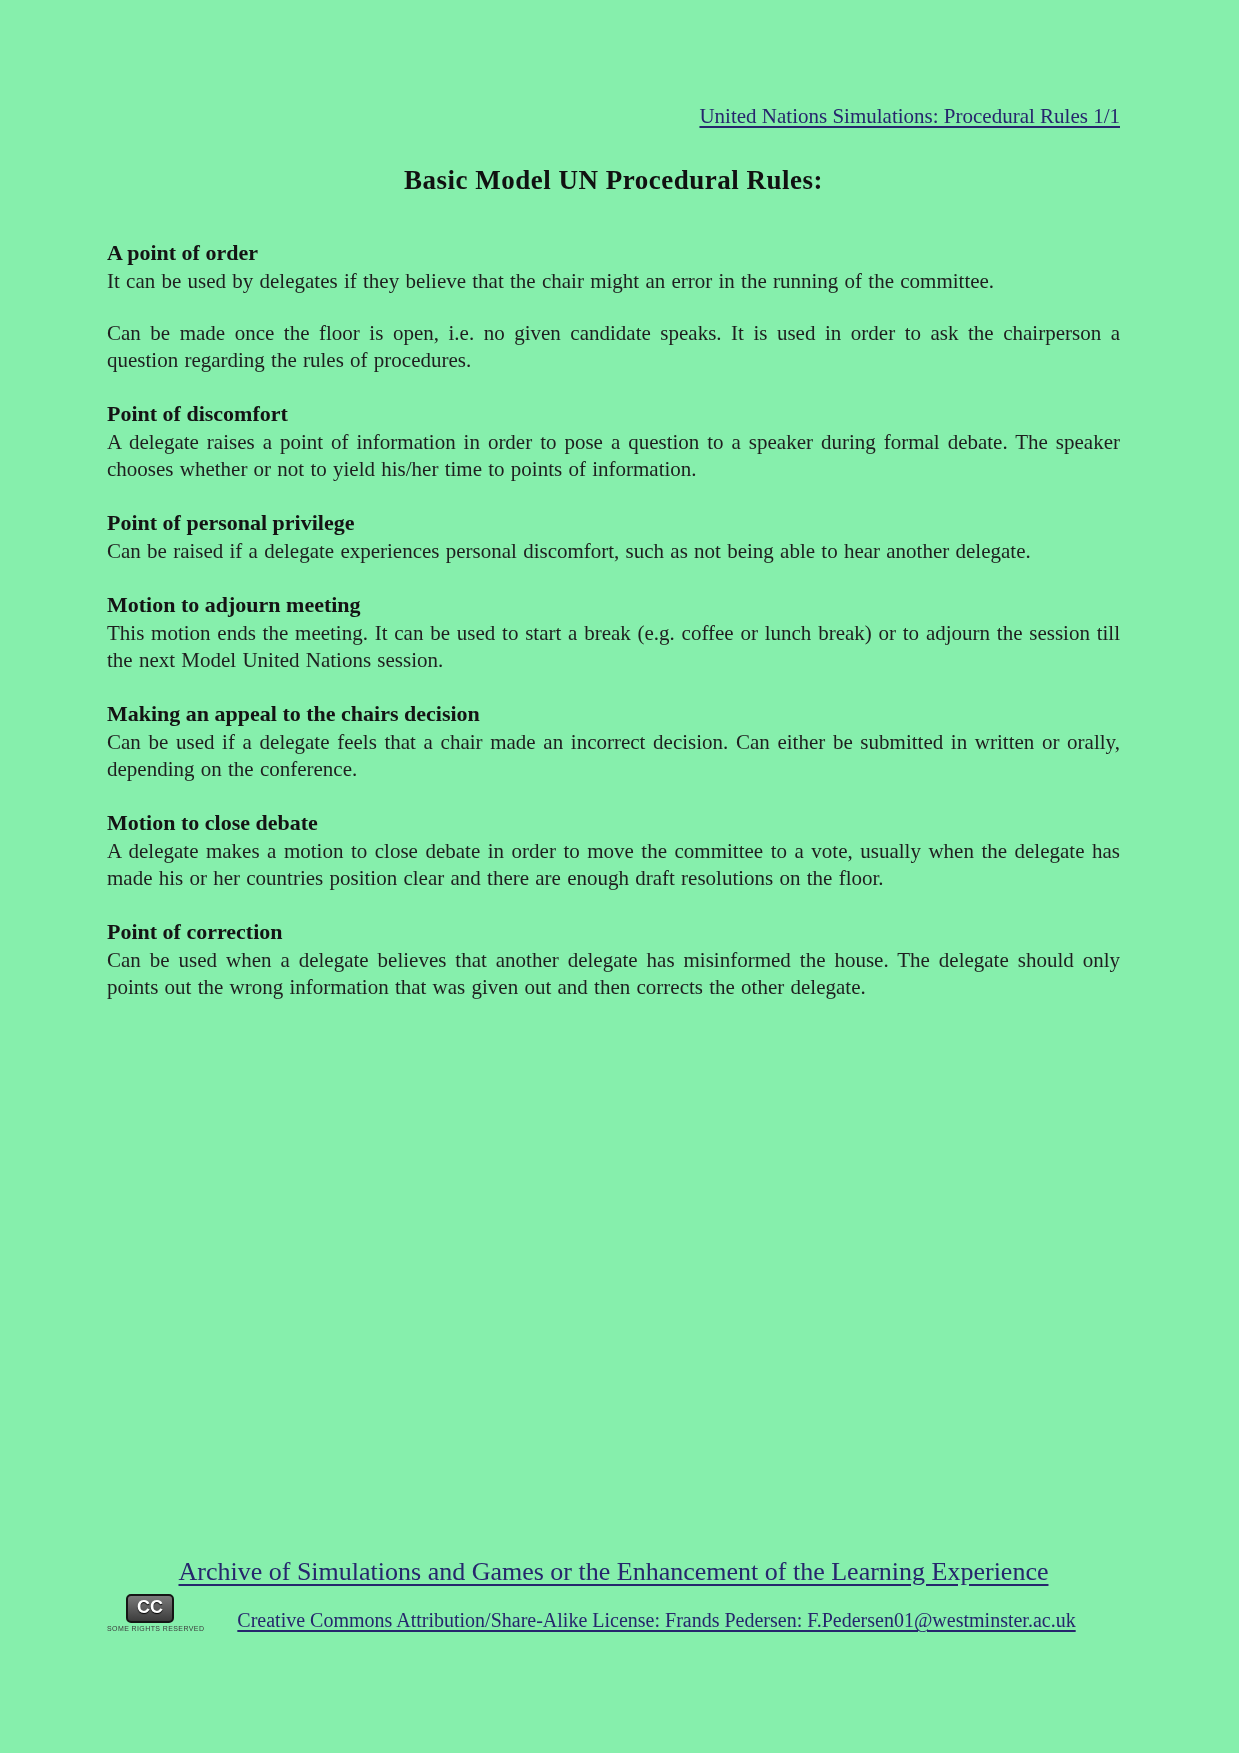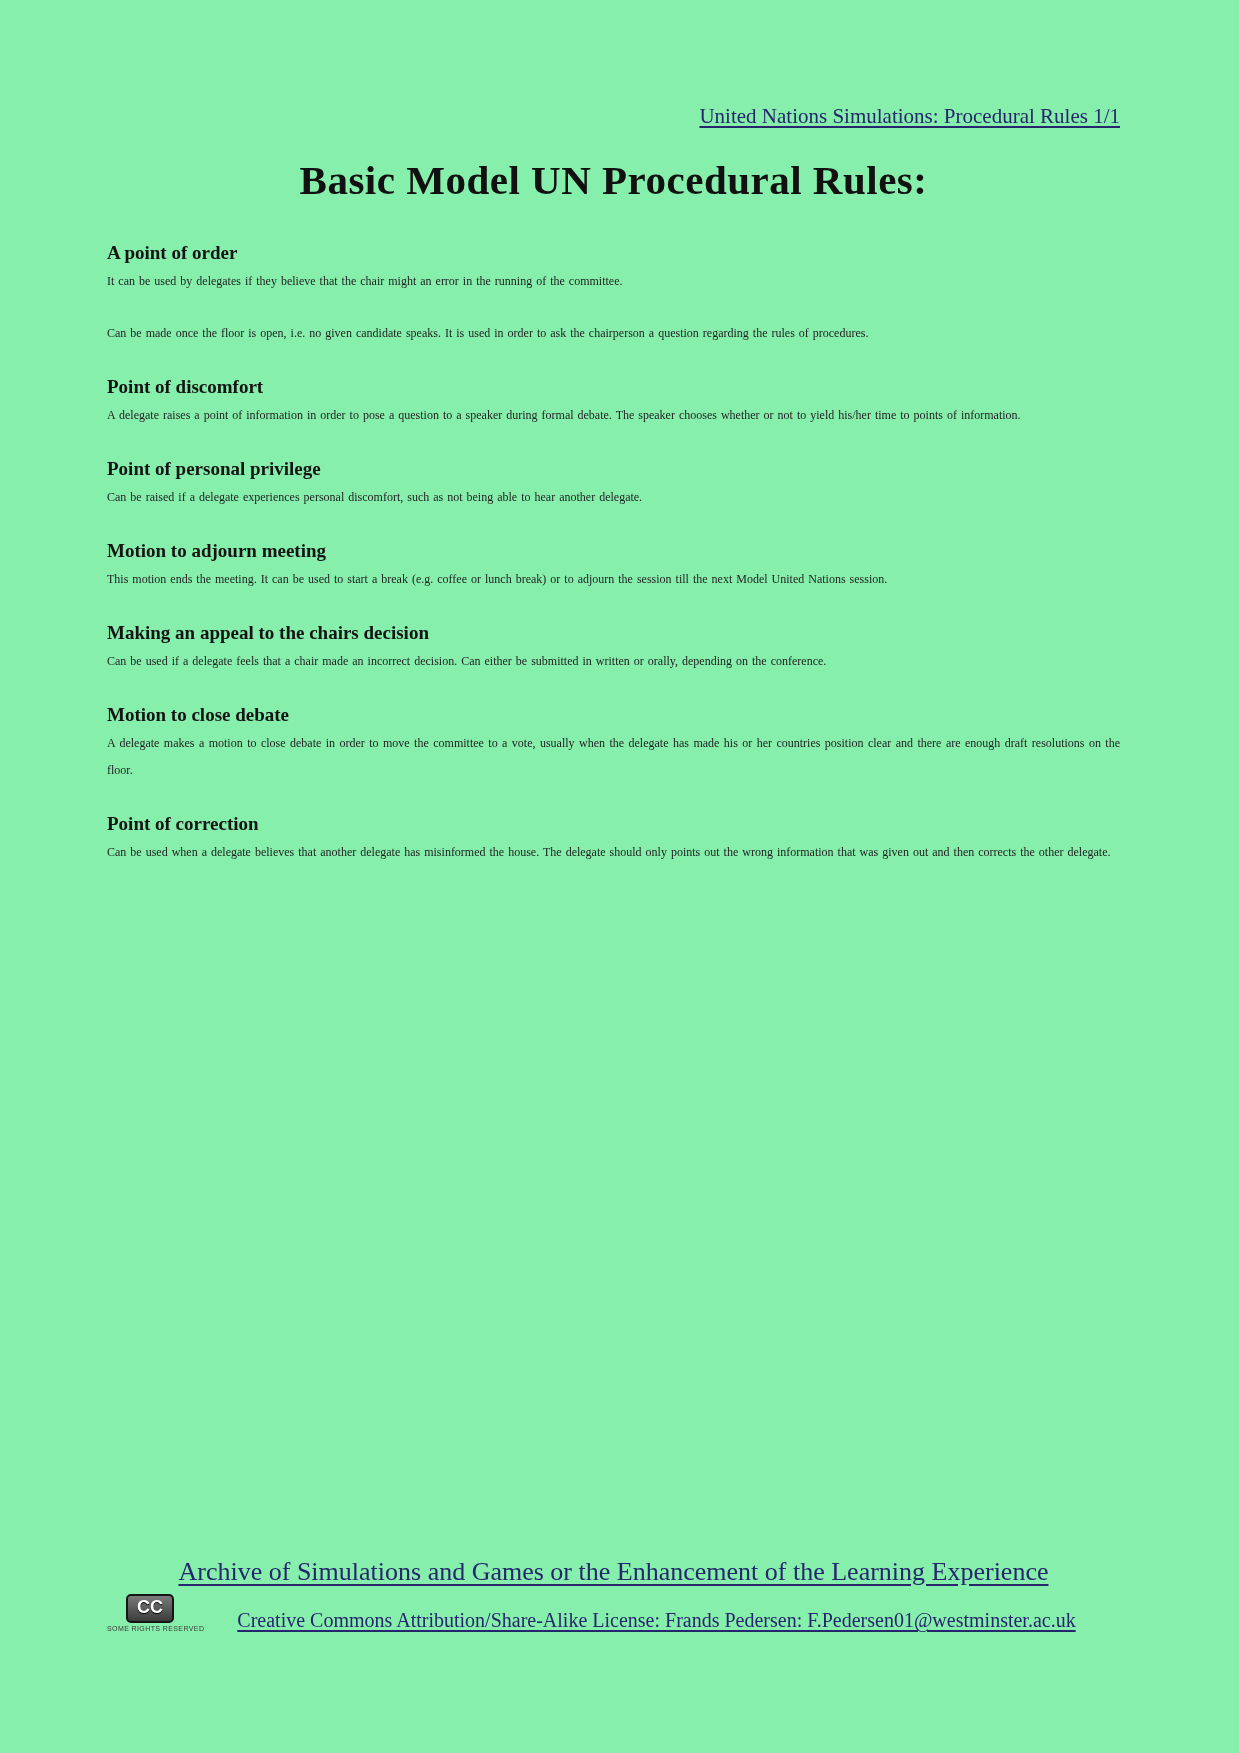--- a/index.html
+++ b/index.html
@@ -24,40 +24,40 @@
     text-align:right;
     font-size:21px;
     line-height:24px;
     color:var(--link-color);
     text-decoration:underline;
     text-underline-offset:3px;
   }
   .doc-title{
     margin-top:26px;
     text-align:center;
-    font-size:41px;
+    font-size:27px;
     line-height:52px;
     font-weight:bold;
     letter-spacing:0.5px;
     color:#111111;
   }
   .sections{
     margin-top:32px;
   }
   .section{
     margin-bottom:25px;
   }
   .section h2{
-    font-size:19px;
+    font-size:22px;
     line-height:30px;
     font-weight:bold;
     color:#141414;
   }
   .section p{
-    font-size:12px;
+    font-size:21px;
     line-height:27px;
     text-align:justify;
     word-spacing:1px;
   }
   .footer{
     position:absolute;
     left:107px;
     right:119px;
     top:1556px;
   }

